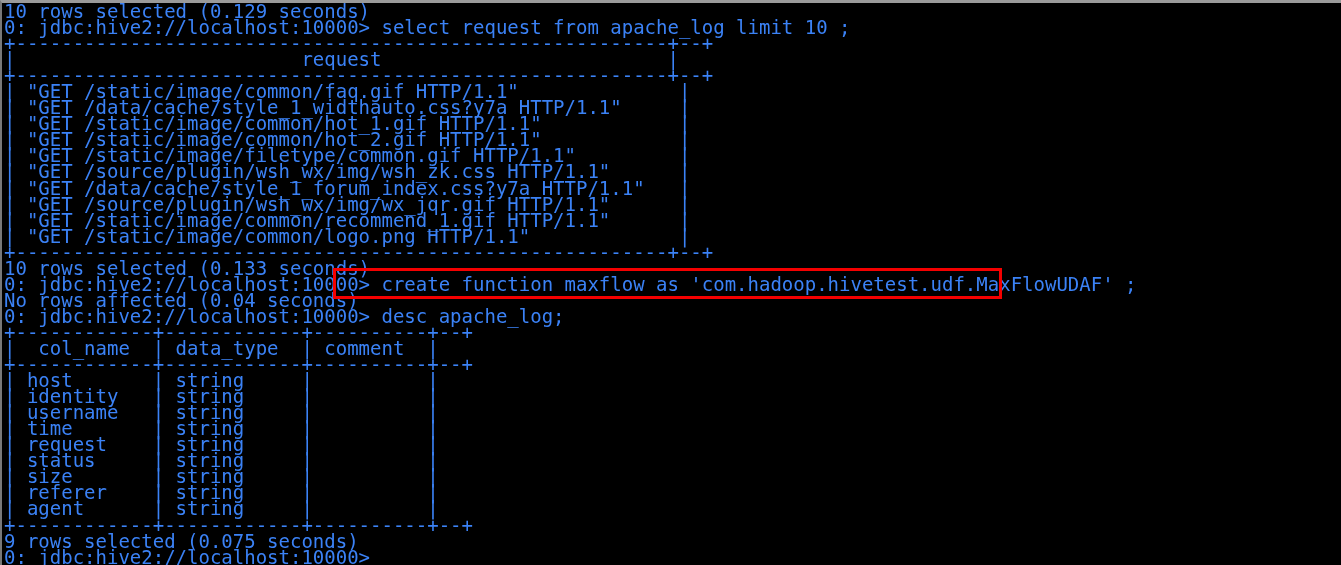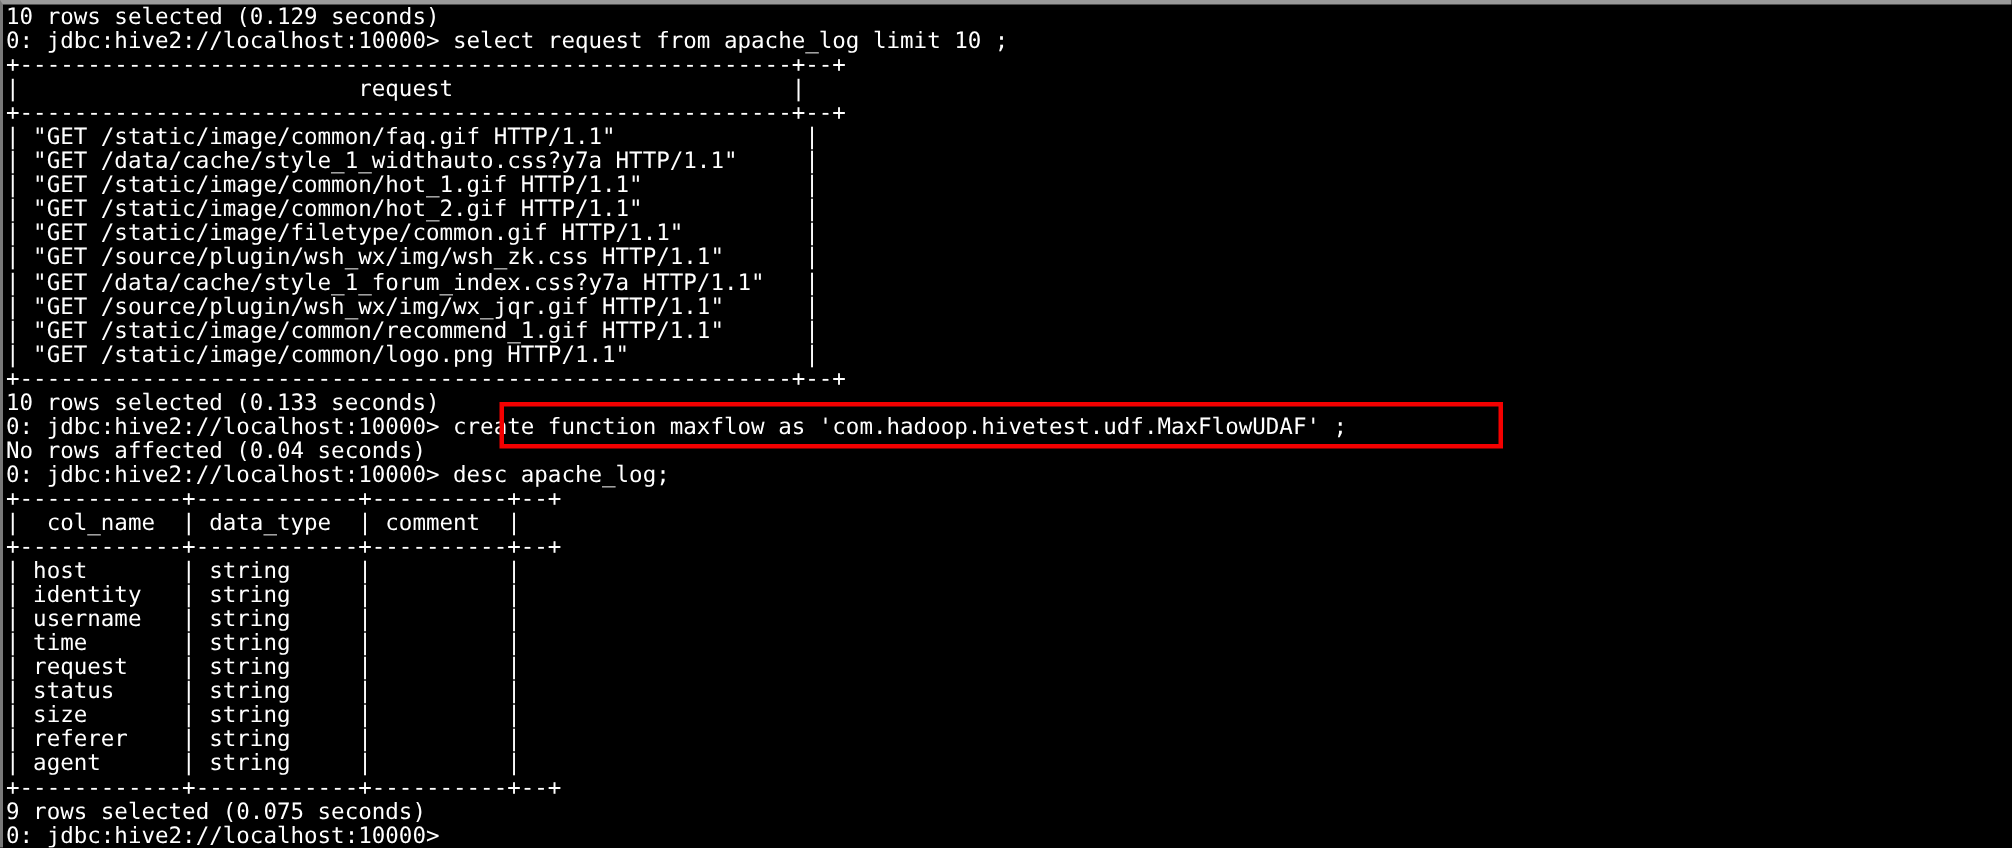--- a/index.html
+++ b/index.html
@@ -22,24 +22,24 @@
     box-sizing: border-box;
     border-top: 3px solid #9a9a9a;
     border-left: 2px solid #787878;
     overflow: hidden;
   }
   #screen {
     position: absolute;
     left: 2px;
     top: 0px;
     font-family: "DejaVu Sans Mono", "Liberation Mono", monospace;
-    font-size: 15px;
+    font-size: 19px;
     line-height: 16.05px;
     letter-spacing: 0px;
-    color: #ffffff;
+    color: #3b82f6;
     white-space: pre;
     -webkit-font-smoothing: none;
   }
   .line {
     height: 16.05px;
     white-space: pre;
     font-family: "DejaVu Sans Mono", "Liberation Mono", monospace;
   }
   #highlight-box {
     position: absolute;

